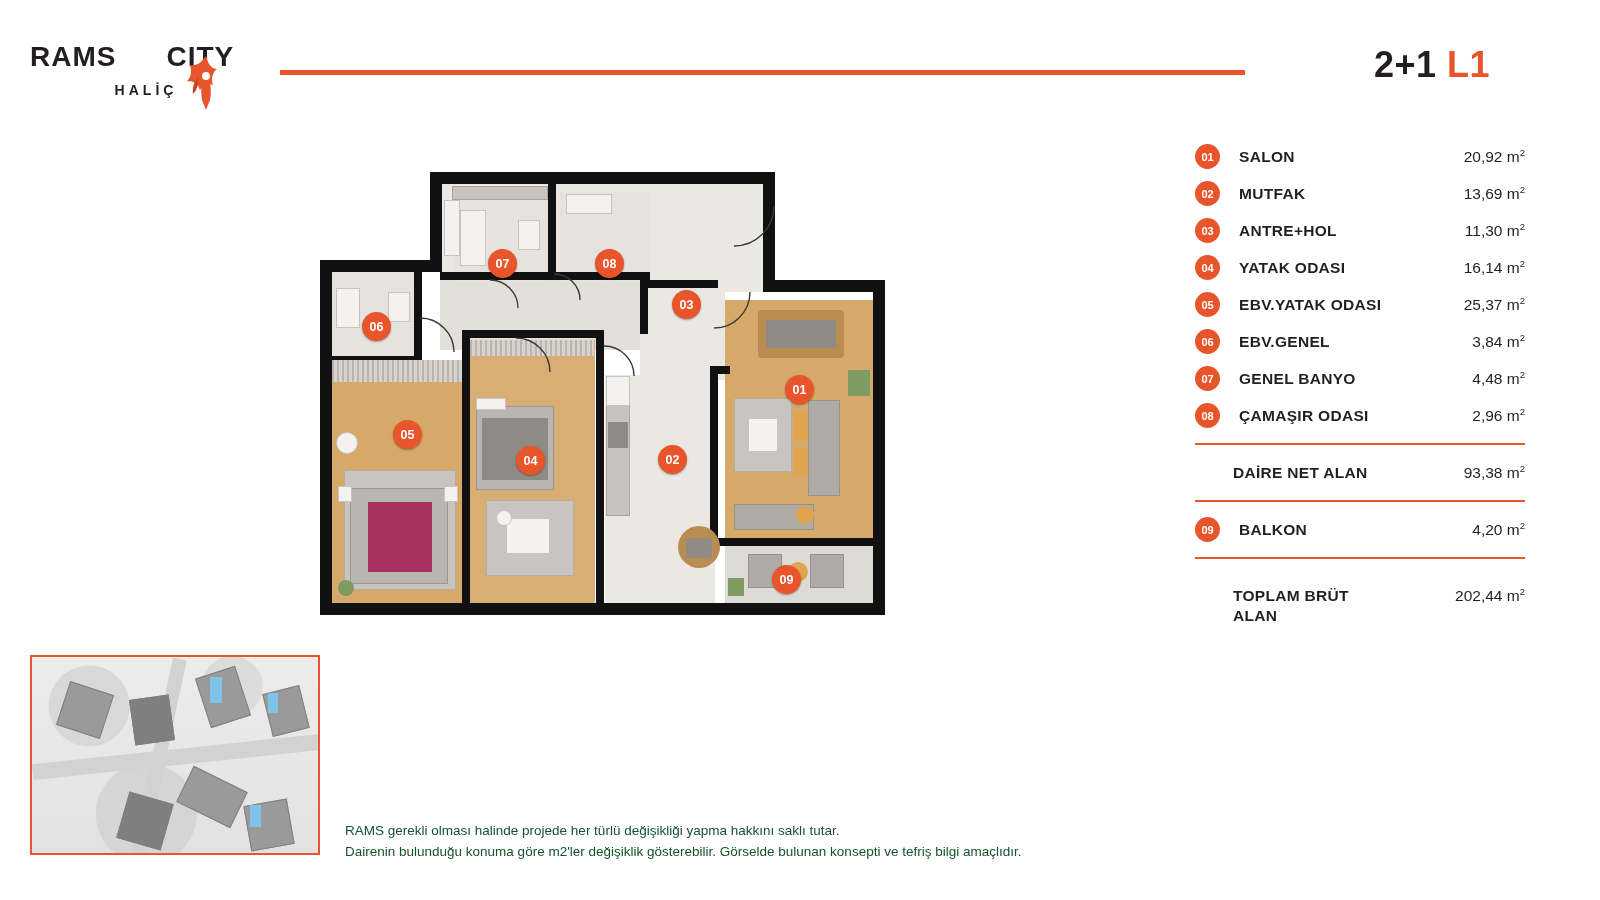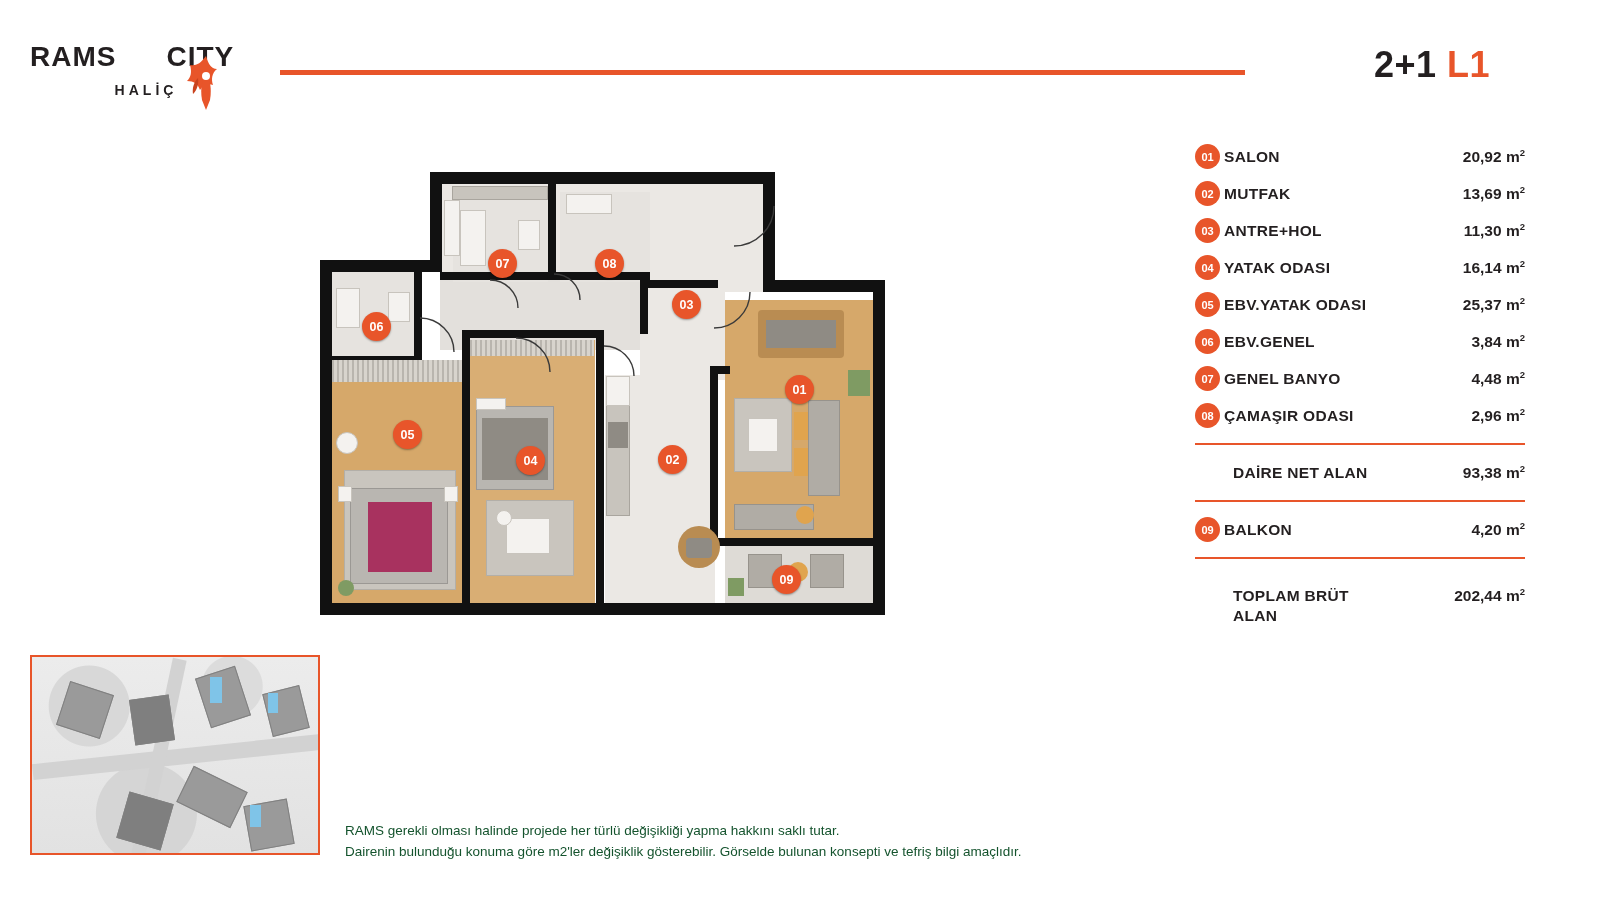--- a/index.html
+++ b/index.html
@@ -27,22 +27,22 @@
   
   .legend { position: absolute; left: 1195px; top: 138px; width: 330px; }
   .legend-row { display: flex; align-items: center; height: 37px; }
   .badge {
     width: 25px; height: 25px; border-radius: 50%;
     background: #e8552a; color: #fff;
     font-size: 11px; font-weight: 700;
     display: flex; align-items: center; justify-content: center;
     flex: 0 0 25px;
   }
-  .legend-name { flex: 1; padding-left: 4px; font-size: 15.5px; font-weight: 700; letter-spacing: 0.3px; }
-  .legend-val { font-size: 15.5px; font-weight: 700; text-align: center; white-space: nowrap; }
+  .legend-name { flex: 1; padding-left: 19px; font-size: 15.5px; font-weight: 700; letter-spacing: 0.3px; }
+  .legend-val { font-size: 15.5px; font-weight: 400; text-align: center; white-space: nowrap; }
   .legend-val sup { font-size: 9.5px; }
   .legend-row.no-badge .legend-name { padding-left: 38px; }
   .sep { height: 2px; background: #e8552a; margin: 9px 0 9px 0; }
   .legend-row.tall { height: auto; align-items: flex-start; padding: 4px 0; }
   .legend-row.tall .legend-name { line-height: 20px; }
   .legend-row.tall .legend-val { padding-top: 0px; }
 
   
   .note { position: absolute; left: 345px; top: 820px; width: 830px; font-size: 13.5px; color: #14532d; line-height: 21px; }
 

